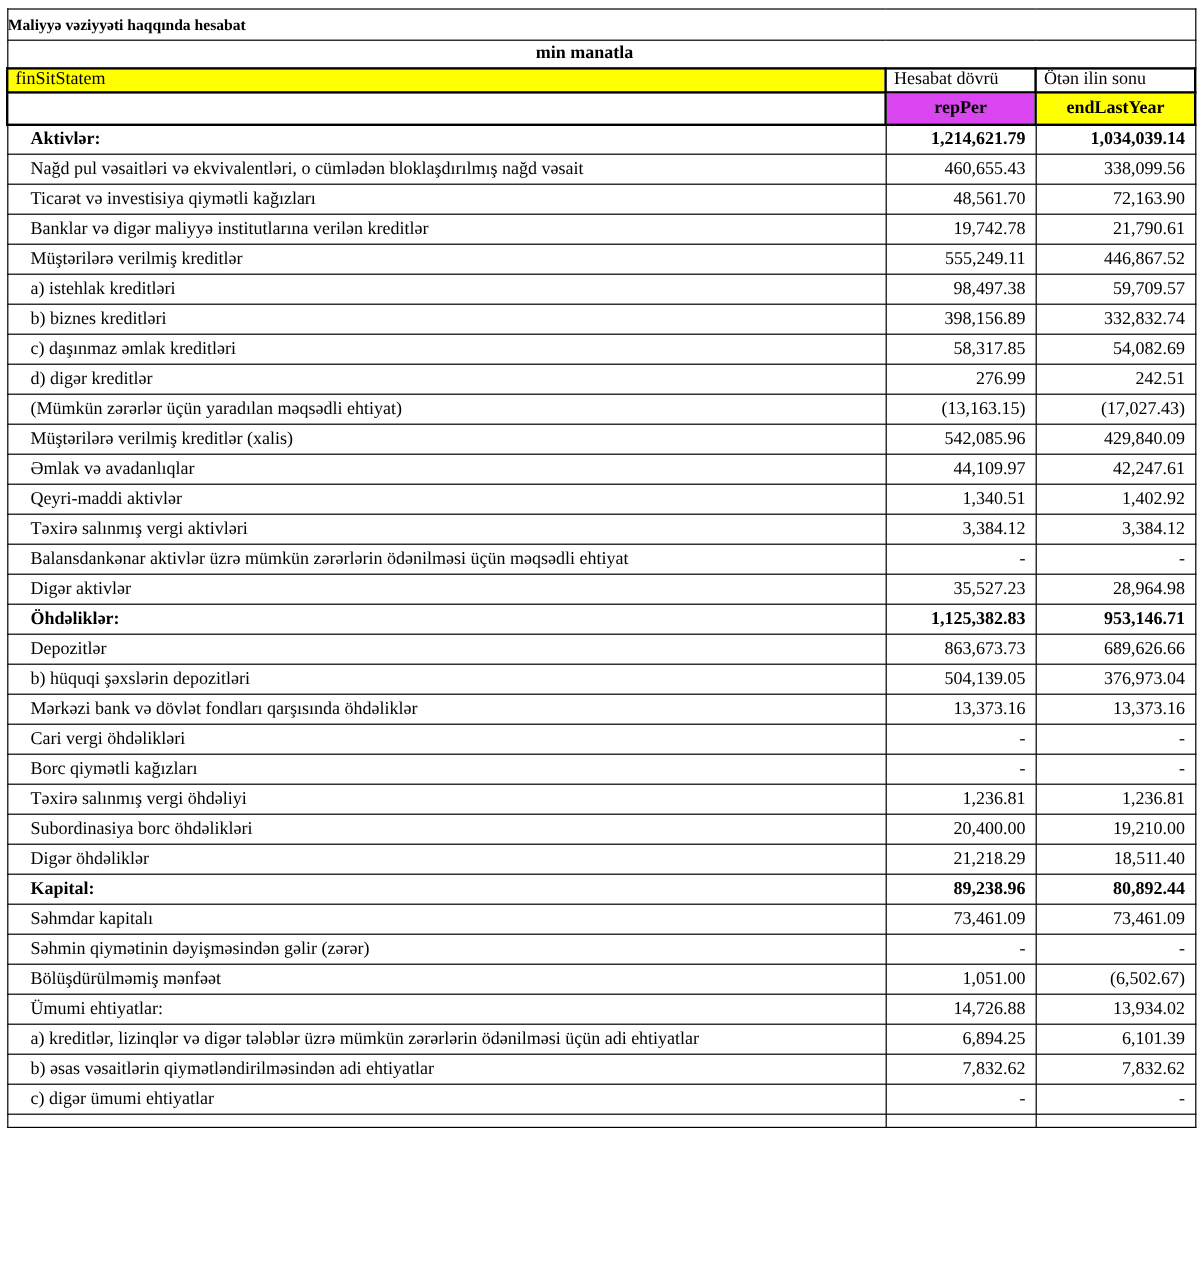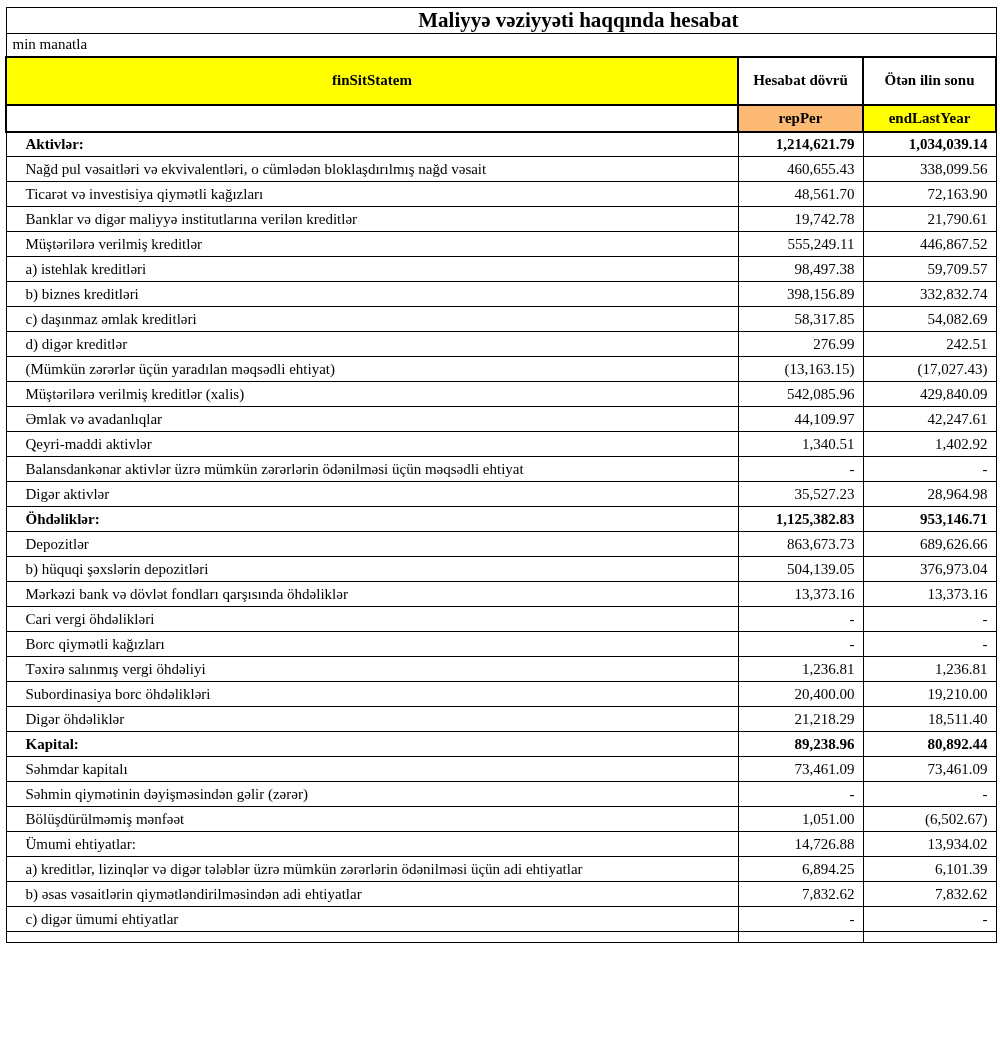--- a/index.html
+++ b/index.html
@@ -37,34 +37,33 @@
     border-left: 1px solid #000;
     border-right: 1px solid #000;
     border-top: 1px solid #000;
     border-bottom: 1px solid #000;
     height: 26px;
     font-weight: bold;
     padding: 0;
   }
   td.title-cell .title-inner {
     width: 732px;
-    text-align: right;
-    font-size: 21px;
+    text-align: left;
+    font-size: 13px;
   }
   td.note-cell {
     height: 23px;
-    text-align: left;
-    font-weight: normal;
+    text-align: center;
+    font-weight: bold;
     padding-right: 34px;
   }
   td.hdr {
     border: 2px solid #000;
-    font-weight: bold;
-    text-align: center;
-    height: 48px;
+    font-weight: normal;
+    height: 20px;
     font-size: 15px;
   }
   td.code-hdr {
     border: 2px solid #000;
     font-weight: bold;
     text-align: center;
     height: 27px;
     font-size: 15px;
   }
   .yellow { background: #FFFF00; }
@@ -92,21 +91,21 @@
       <tr>
         <td class="note-cell" colspan="3">min manatla</td>
       </tr>
       <tr>
         <td class="hdr yellow" style="background: rgb(255, 255, 0);">finSitStatem</td>
         <td class="hdr">Hesabat dövrü</td>
         <td class="hdr">Ötən ilin sonu</td>
       </tr>
       <tr>
         <td class="code-hdr"></td>
-        <td class="code-hdr yellow" style="background: #fdba74;">repPer</td>
+        <td class="code-hdr yellow" style="background: #d946ef;">repPer</td>
         <td class="code-hdr yellow" style="background: rgb(255, 255, 0);">endLastYear</td>
       </tr>
     </tbody>
     <tbody>
   <tr class="bold">
     <td class="label-cell">Aktivlər:</td>
     <td class="num-cell">1,214,621.79</td>
     <td class="num-cell">1,034,039.14</td>
   </tr>
 
@@ -176,20 +175,25 @@
     <td class="num-cell">44,109.97</td>
     <td class="num-cell">42,247.61</td>
   </tr>
 
   <tr>
     <td class="label-cell">Qeyri-maddi aktivlər</td>
     <td class="num-cell">1,340.51</td>
     <td class="num-cell">1,402.92</td>
   </tr>
 
+  <tr>
+    <td class="label-cell">Təxirə salınmış vergi aktivləri</td>
+    <td class="num-cell">3,384.12</td>
+    <td class="num-cell">3,384.12</td>
+  </tr>
 
   <tr>
     <td class="label-cell">Balansdankənar aktivlər üzrə mümkün zərərlərin ödənilməsi üçün məqsədli ehtiyat</td>
     <td class="num-cell">-</td>
     <td class="num-cell">-</td>
   </tr>
 
   <tr>
     <td class="label-cell">Digər aktivlər</td>
     <td class="num-cell">35,527.23</td>

